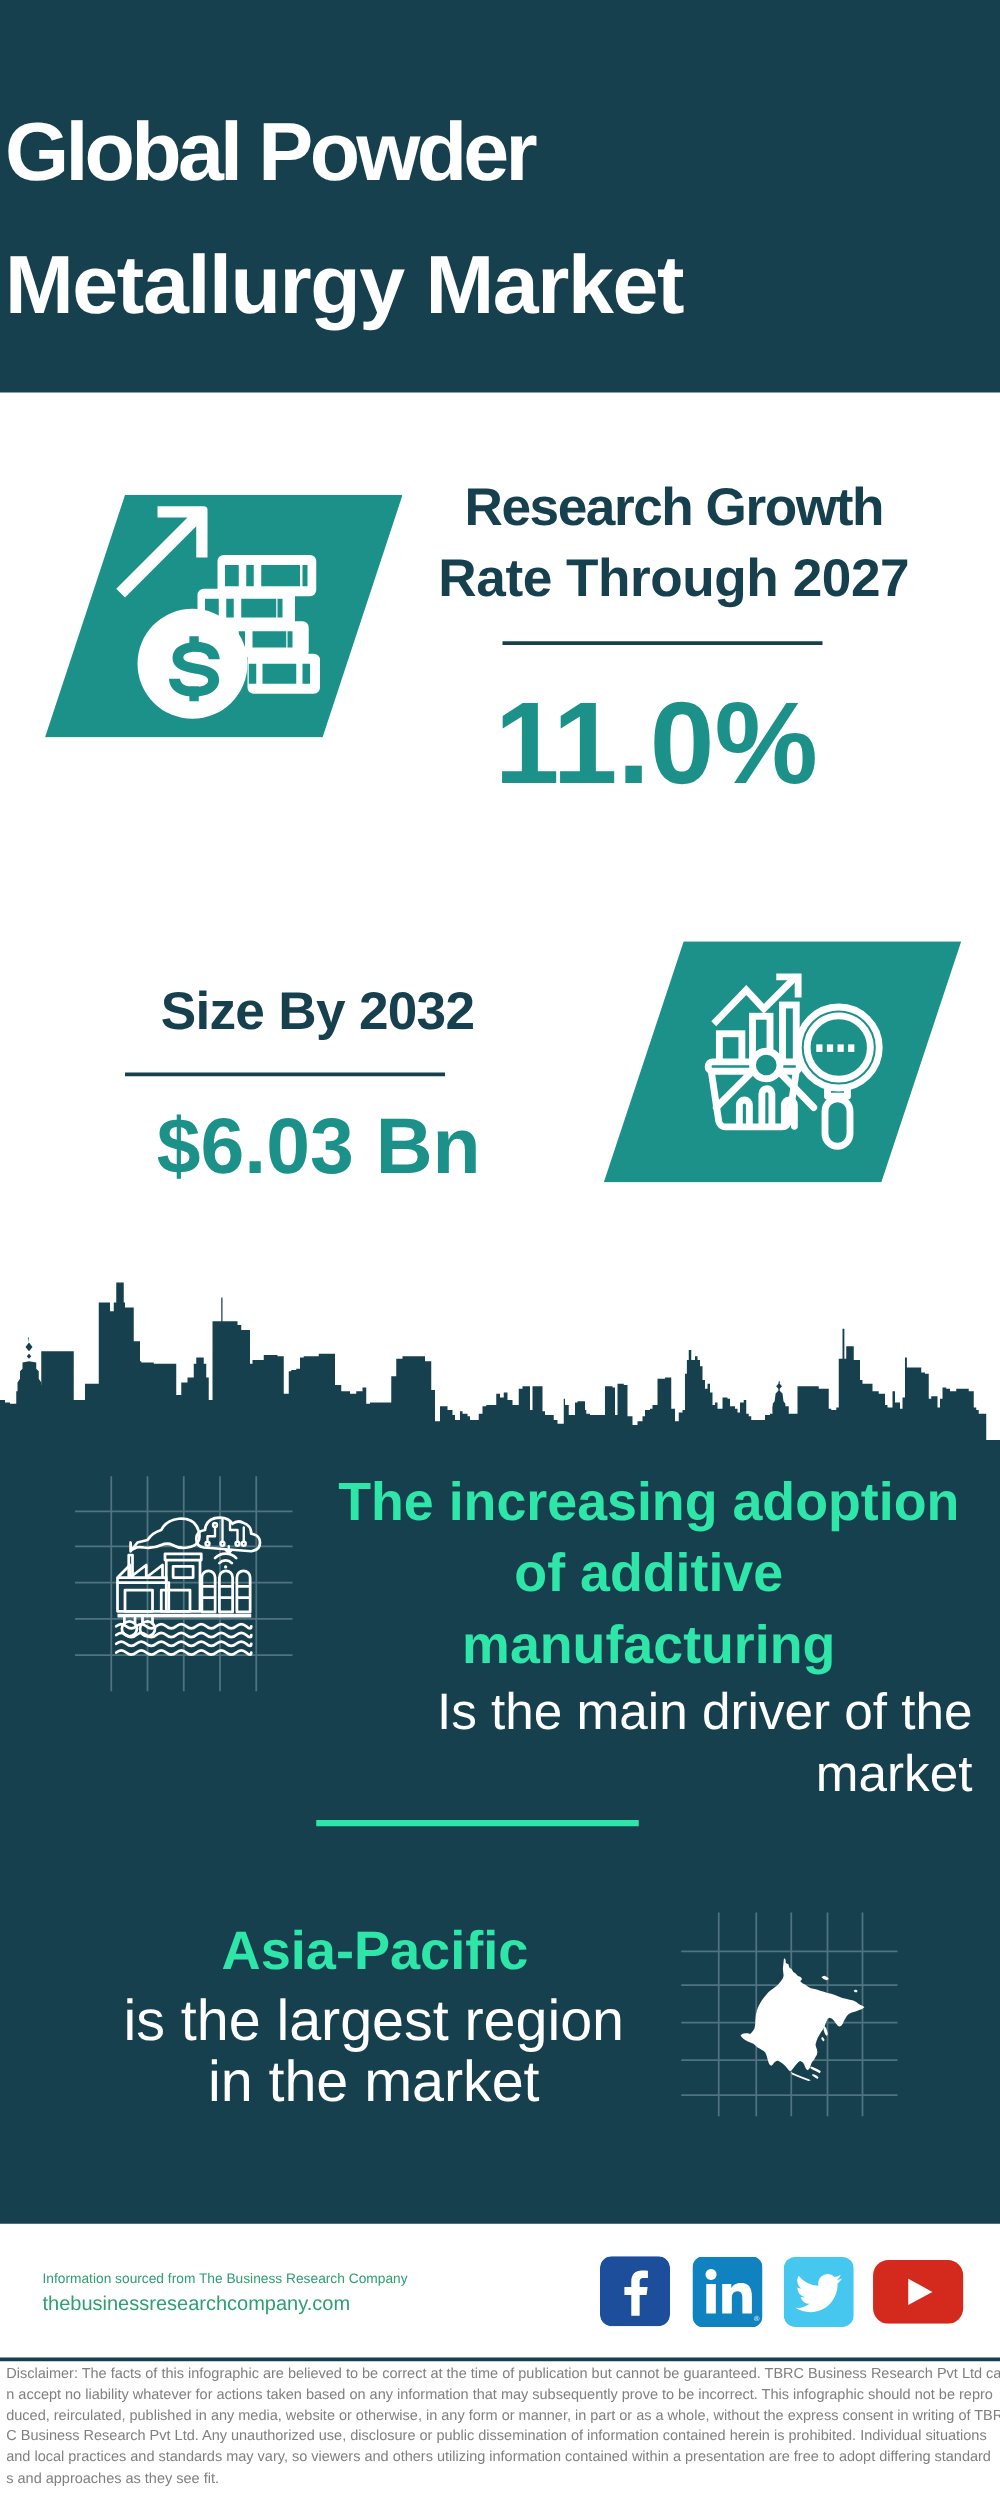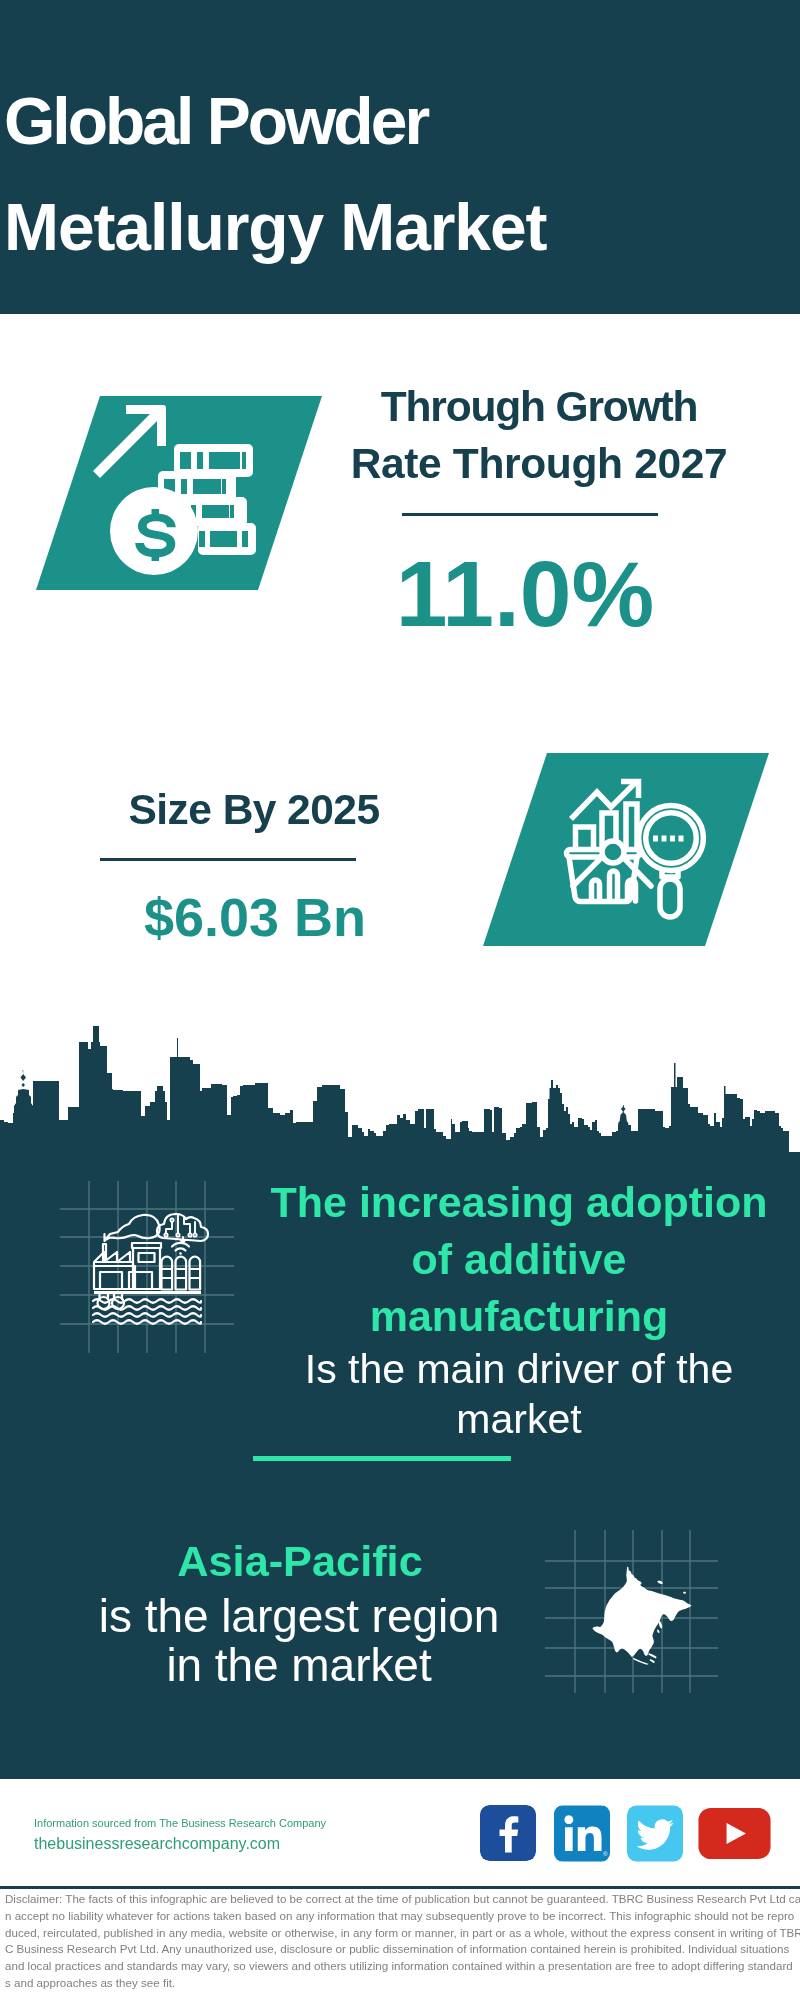--- a/index.html
+++ b/index.html
@@ -20,29 +20,29 @@
   #s1l1{left:339px;width:400px;top:386px;font-size:42.5px;line-height:42.5px;letter-spacing:-1.15px;}
   #s1l2{left:339px;width:400px;top:443px;font-size:42.5px;line-height:42.5px;letter-spacing:-0.35px;}
   #s1rule{position:absolute;left:402px;top:513px;width:256px;height:3px;background:#17404F;}
   #s1val{position:absolute;left:325px;width:400px;top:544px;text-align:center;color:#1B9189;font-size:93px;font-weight:bold;line-height:100px;white-space:nowrap;}
 
   
   #para2{left:483px;top:753px;width:286px;height:193px;clip-path:polygon(64px 0,286px 0,222px 193px,0 193px);}
   #s2l1{left:54px;width:400px;top:732px;font-size:42.5px;line-height:42.5px;letter-spacing:-0.5px;}
   #s2l2{left:54px;width:400px;top:789px;font-size:42.5px;line-height:42.5px;letter-spacing:-0.55px;}
   #s2rule{position:absolute;left:100px;top:858px;width:256px;height:3px;background:#17404F;}
-  #s2val{position:absolute;left:55px;width:400px;top:867px;text-align:center;color:#1B9189;font-size:54px;font-weight:bold;line-height:100px;white-space:nowrap;}
+  #s2val{position:absolute;left:55px;width:400px;top:867px;text-align:center;color:#1B9189;font-size:63px;font-weight:bold;line-height:100px;white-space:nowrap;}
 
   
   #darksec{position:absolute;left:0;top:1152px;width:800px;height:627px;background:#17404F;}
   #skyline{position:absolute;left:0;top:1000px;width:800px;height:170px;}
 
   .dtxt{position:absolute;text-align:center;white-space:nowrap;box-sizing:border-box;}
   #driver1{left:260px;width:518px;top:1174px;color:#2EE6A8;font-size:43px;line-height:57px;font-weight:bold;}
-  #driver2{left:260px;width:518px;top:1344px;color:#ffffff;font-size:41px;line-height:50px;}
+  #driver2{left:260px;width:518px;top:1344px;color:#ffffff;font-size:41px;line-height:50px;text-align:right;}
   #driverrule{position:absolute;left:253px;top:1456px;width:258px;height:5px;background:#2EE6A8;}
 
   #apac1{left:65px;width:470px;top:1540px;color:#2EE6A8;font-size:43.3px;line-height:43.3px;font-weight:bold;}
   #apac2{left:64px;width:470px;top:1592px;color:#ffffff;font-size:46px;line-height:49px;letter-spacing:-0.05px;}
 
   
   #srcline1{position:absolute;left:34px;top:1813px;color:#2E9E73;font-size:11px;line-height:20px;white-space:nowrap;}
   #srcline2{position:absolute;left:34px;top:1834px;color:#2E9E73;font-size:16px;line-height:20px;white-space:nowrap;}
   #footrule{position:absolute;left:0;top:1886px;width:800px;height:3px;background:#17404F;}
   #disclaimer{position:absolute;left:5px;top:1891px;width:792px;color:#808080;font-size:11.6px;}
@@ -71,21 +71,21 @@
       <path fill-rule="evenodd" d="M203,523 h48 a5,5 0 0 1 5,5 v22 a5,5 0 0 1 -5,5 h-48 a5,5 0 0 1 -5,-5 v-22 a5,5 0 0 1 5,-5 z
           M199,531 v16 h6 v-16 z M210,531 v16 h27 v-16 z M242,531 v16 h6 v-16 z"></path>
       <circle cx="154" cy="531" r="44" fill="#ffffff"></circle>
       <g fill="#1B9189">
         <rect x="151.5" y="509" width="7.5" height="12"></rect>
         <rect x="151.5" y="549" width="7.5" height="12"></rect>
         <path d="M155.5,514 c-10.5,0 -17.5,4.8 -17.5,12.2 c0,7.3 6.3,10.8 17.5,12.6 c8.3,1.3 11,2.8 11,5.5 c0,3.2 -4.2,5.2 -11,5.2 c-7.3,0 -11,-2.3 -11.5,-6.5 h-8.8 c0.5,9.2 8.3,14.3 20.3,14.3 c12,0 19.8,-5.1 19.8,-13.4 c0,-7.9 -6.5,-11.1 -18.4,-12.9 c-8.3,-1.3 -10.2,-2.8 -10.2,-5.1 c0,-2.8 3.7,-4.6 9.7,-4.6 c6.5,0 10.2,2.3 10.6,6 h8.8 c-0.5,-8.8 -7.9,-13.9 -19.8,-13.9 z"></path>
       </g>
     </g>
   </svg>
-  <div class="s1txt" id="s1l1">Through Growth</div>
+  <div class="s1txt" id="s1l1">Research Growth</div>
   <div class="s1txt" id="s1l2">Rate Through 2027</div>
   <div id="s1rule"></div>
   <div id="s1val">11.0%</div>
 
   <div class="para" id="para2"></div>
   <svg id="chartmagicon" width="180" height="180" viewBox="545 765 180 180" style="position:absolute;left:545px;top:765px;">
     <g fill="none" stroke="#ffffff" stroke-width="5.5" stroke-linejoin="miter" stroke-linecap="butt">
       <path d="M571,819 L597,792 L611,807 L637,781"></path>
       <path d="M621,781.5 L638.5,781.5 L638.5,798"></path>
       <rect x="575.5" y="827" width="18" height="24"></rect>
@@ -110,21 +110,21 @@
       <path d="M662,869 v8 h16 v-8" stroke-linejoin="round"></path>
       <rect x="660" y="879" width="20" height="38" rx="10"></rect>
     </g>
     <g fill="#ffffff">
       <rect x="653" y="835.5" width="5" height="6"></rect>
         <rect x="661.5" y="835.5" width="5" height="6"></rect>
       <rect x="670" y="835.5" width="5" height="6"></rect>
         <rect x="678.5" y="835.5" width="5" height="6"></rect>
     </g>
   </svg>
-  <div class="s1txt" id="s2l2">Size By 2025</div>
+  <div class="s1txt" id="s2l2">Size By 2032</div>
   <div id="s2rule"></div>
   <div id="s2val">$6.03 Bn</div>
 
   <div id="darksec"></div>
   <svg id="skyline" viewBox="0 1000 800 170" width="800" height="170">
     <path fill="#17404F" d="M0,1165 L0,1120 L4,1120 L4,1122 L8,1122 L8,1123 L13,1123 L13,1113 L15,1113 L15,1108 L32,1108 L32,1108 L33,1108 L33,1081 L59,1081 L59,1120 L68,1120 L68,1107 L79,1107 L79,1042 L88,1042 L88,1049 L91,1049 L91,1042 L93,1042 L93,1026 L99,1026 L99,1042 L100,1042 L100,1046 L107,1046 L107,1073 L112,1073 L112,1089 L113,1089 L113,1090 L123,1090 L123,1091 L141,1091 L141,1116 L145,1116 L145,1106 L150,1106 L150,1102 L155,1102 L155,1091 L157,1091 L157,1086 L163,1086 L163,1091 L165,1091 L165,1102 L167,1102 L167,1120 L170,1120 L170,1057 L177,1057 L177,1038 L178,1038 L178,1057 L190,1057 L190,1060 L193,1060 L193,1064 L200,1064 L200,1091 L202,1091 L202,1088 L211,1088 L211,1084 L222,1084 L222,1085 L227,1085 L227,1115 L231,1115 L231,1097 L233,1097 L233,1096 L237,1096 L237,1095 L240,1095 L240,1086 L243,1086 L243,1085 L255,1085 L255,1083 L268,1083 L268,1108 L273,1108 L273,1113 L280,1113 L280,1115 L285,1115 L285,1113 L290,1113 L290,1110 L293,1110 L293,1123 L296,1123 L296,1122 L313,1122 L313,1101 L317,1101 L317,1087 L322,1087 L322,1085 L340,1085 L340,1089 L345,1089 L345,1112 L348,1112 L348,1137 L352,1137 L352,1125 L358,1125 L358,1128 L362,1128 L362,1132 L364,1132 L364,1136 L368,1136 L368,1129 L370,1129 L370,1131 L374,1131 L374,1133 L376,1133 L376,1136 L383,1136 L383,1131 L386,1131 L386,1125 L389,1125 L389,1124 L397,1124 L397,1115 L400,1115 L400,1118 L403,1118 L403,1114 L406,1114 L406,1120 L410,1120 L410,1124 L415,1124 L415,1111 L418,1111 L418,1109 L424,1109 L424,1128 L426,1128 L426,1109 L430,1109 L430,1109 L434,1109 L434,1129 L436,1129 L436,1132 L443,1132 L443,1136 L446,1136 L446,1139 L451,1139 L451,1119 L452,1119 L452,1124 L455,1124 L455,1132 L460,1132 L460,1122 L462,1122 L462,1121 L468,1121 L468,1128 L469,1128 L469,1131 L472,1131 L472,1132 L484,1132 L484,1109 L490,1109 L490,1110 L492,1110 L492,1132 L494,1132 L494,1107 L499,1107 L499,1108 L502,1108 L502,1133 L506,1133 L506,1140 L510,1140 L510,1137 L514,1137 L514,1133 L516,1133 L516,1128 L520,1128 L520,1127 L522,1127 L522,1124 L526,1124 L526,1103 L532,1103 L532,1102 L537,1102 L537,1127 L540,1127 L540,1137 L540,1137 L540,1137 L543,1137 L543,1130 L546,1130 L546,1128 L548,1128 L548,1099 L549.5,1099 L549.5,1088 L551,1088 L551,1080 L553,1080 L553,1088 L556,1088 L556,1085 L558,1085 L558,1088 L560,1088 L560,1093 L562,1093 L562,1104 L564,1104 L564,1111 L566,1111 L566,1107 L568,1107 L568,1114 L570,1114 L570,1124 L572,1124 L572,1122 L574,1122 L574,1127 L578,1127 L578,1118 L582,1118 L582,1119 L584,1119 L584,1125 L588,1125 L588,1127 L590,1127 L590,1130 L592,1130 L592,1122 L595,1122 L595,1120 L597,1120 L597,1131 L599,1131 L599,1133 L601,1133 L601,1136 L608,1136 L608,1136 L612,1136 L612,1132 L616,1132 L616,1131 L618,1131 L618,1125 L629,1125 L629,1125 L631,1125 L631,1131 L636,1131 L636,1131 L638,1131 L638,1109 L655,1109 L655,1111 L663,1111 L663,1127 L665,1127 L665,1128 L669,1128 L669,1126 L671,1126 L671,1087 L674,1087 L674,1063 L675.5,1063 L675.5,1087 L677,1087 L677,1077 L683,1077 L683,1088 L688,1088 L688,1104 L690,1104 L690,1107 L698,1107 L698,1113 L703,1113 L703,1115 L708,1115 L708,1124 L710,1124 L710,1126 L714,1126 L714,1113 L716,1113 L716,1122 L720,1122 L720,1127 L722,1127 L722,1118 L724,1118 L724,1086 L725.5,1086 L725.5,1094 L737,1094 L737,1098 L740,1098 L740,1099 L743,1099 L743,1119 L745,1119 L745,1117 L750,1117 L750,1126 L752,1126 L752,1119 L754,1119 L754,1110 L757,1110 L757,1111 L760,1111 L760,1113 L765,1113 L765,1111 L775,1111 L775,1113 L779,1113 L779,1126 L781,1126 L781,1128 L783,1128 L783,1131 L789,1131 L789,1154 L800,1154 L800,1165 Z"></path>
     <path fill="#17404F" d="M623,1105 L623.8,1105 L623.8,1107 L625.6,1109 L623.8,1111 L623.8,1112.5 L626,1114.8 L626.8,1121 L628.3,1123 L628.3,1130 L618.2,1130 L618.2,1123 L619.7,1121 L620.5,1114.8 L622.7,1112.5 L622.7,1111 L620.9,1109 L622.7,1107 Z"></path>
   <path fill="#17404F" d="M22.5,1070 L23.2,1070 L23.2,1074 L26,1077.5 L23.2,1081 L23.2,1083 L25,1085 L23.2,1087 L23.2,1089 L29,1090 L29,1095 L31,1097 L31,1103 L33,1106 L33,1120 L14,1120 L14,1106 L16,1103 L16,1097 L18,1095 L18,1090 L23.2,1089 L23.2,1087 L21.4,1085 L23.2,1083 L23.2,1081 L20.4,1077.5 L23.2,1074 Z"></path>
   </svg>
   <svg id="factoryicon" viewBox="50 1165 200 200" width="200" height="200" style="position:absolute;left:50px;top:1165px;">

